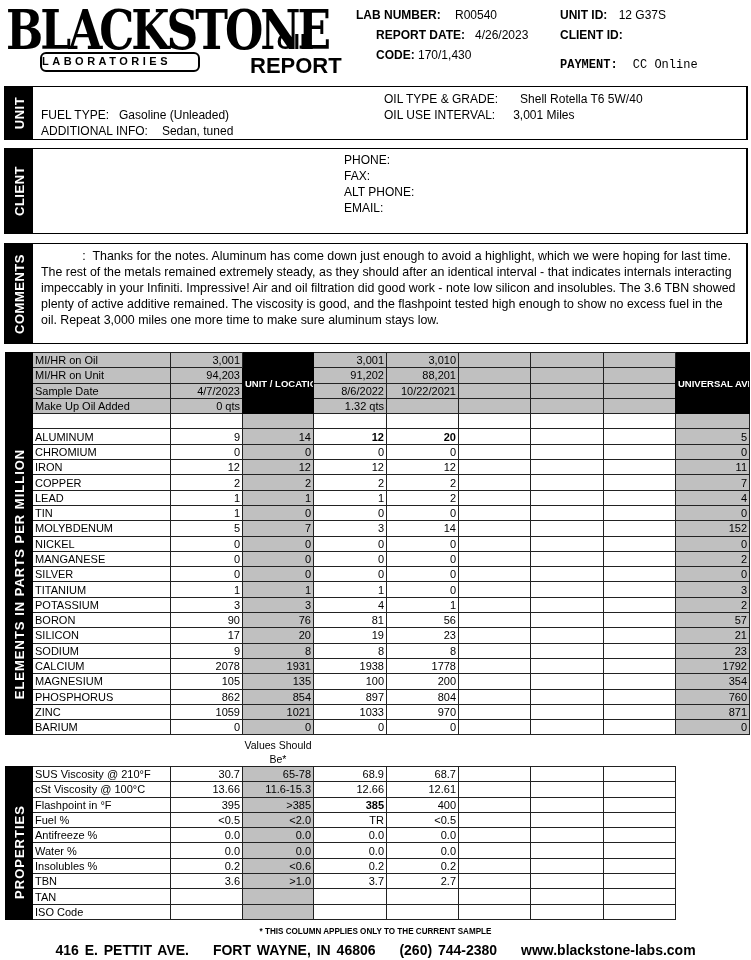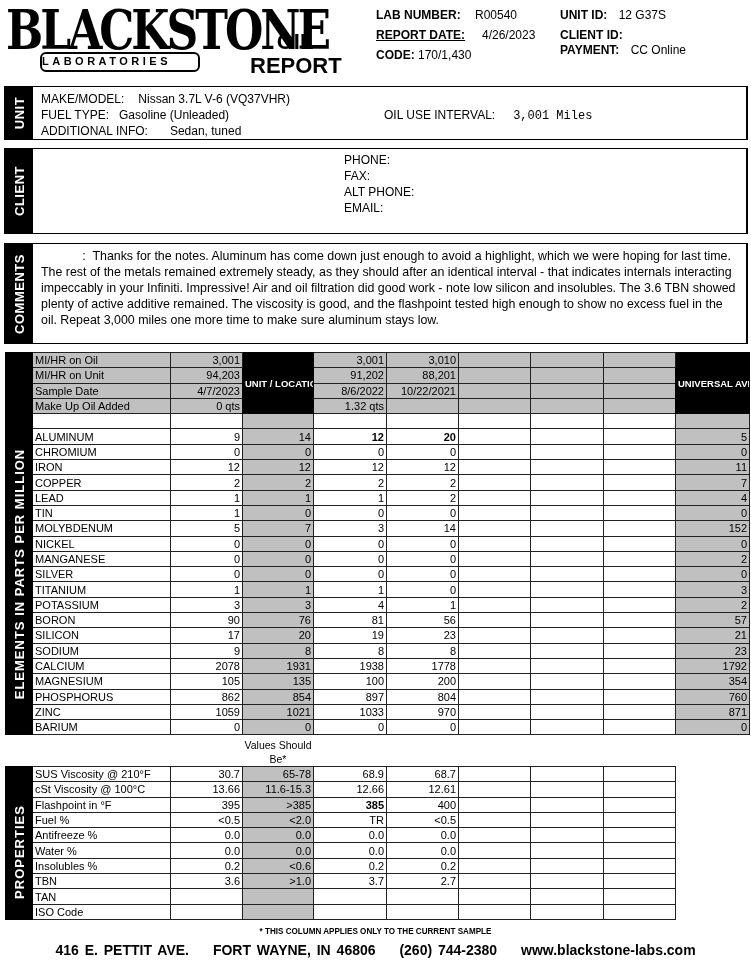--- a/index.html
+++ b/index.html
@@ -37,53 +37,53 @@
 
 <div id="logo" class="abs">
   <div class="big">BLACKSTONE</div>
   <div class="pill">LABORATORIES</div>
 </div>
 <div id="title" class="abs">
   <div>OIL</div>
   <div>REPORT</div>
 </div>
 
-<div class="abs hdr" style="left:376px;top:5px;">
+<div class="abs hdr" style="left:356px;top:5px;">
   <b>LAB NUMBER:</b>
   <span style="position:absolute;left:99px;text-align:center;">R00540</span>
 </div>
-<div class="abs hdr" style="left:376px;top:25px;text-decoration:underline;">
+<div class="abs hdr" style="left:376px;top:25px;">
   <b>REPORT DATE:</b>
-  <span style="position:absolute;left:106px;">4/26/2023</span>
+  <span style="position:absolute;left:99px;">4/26/2023</span>
 </div>
 <div class="abs hdr" style="left:376px;top:45px;">
   <b>CODE:</b>
   <span style="margin-left:0;">170/1,430</span>
 </div>
 <div class="abs hdr" style="left:560px;top:5px;">
   <b>UNIT ID:</b>
   <span style="margin-left:8px;">12 G37S</span>
 </div>
 <div class="abs hdr" style="left:560px;top:25px;">
   <b>CLIENT ID:</b>
   <span></span>
 </div>
-<div class="abs hdr" style="left:560px;top:40px;">
+<div class="abs hdr" style="left:560px;top:55px;font-family:Liberation Mono, monospace;">
   <b>PAYMENT:</b>
   <span style="margin-left:8px;">CC Online</span>
 </div>
 
 <div class="box" style="top:86px;width:744px;height:54px;">
   <div class="side">
       <span>UNIT</span>
     </div>
-  <div class="fld" style="left:36px;top:5px;"><span>MAKE/MODEL:</span><span style="margin-left:14px;">Nissan 3.7L V-6 (VQ37VHR)</span></div>
   <div class="fld" style="left:36px;top:21px;text-align:right;"><span>FUEL TYPE:</span><span style="margin-left:10px;">Gasoline (Unleaded)</span></div>
-  <div class="fld" style="left:36px;top:37px;"><span>ADDITIONAL INFO:</span><span style="margin-left:22px;">Sedan, tuned</span></div>
-  <div class="fld" style="left:379px;top:21px;"><span>OIL USE INTERVAL:</span><span style="margin-left:18px;font-family:Liberation Mono, monospace;">3,001 Miles</span></div>
+  <div class="fld" style="left:36px;top:37px;"><span>ADDITIONAL INFO:</span><span style="margin-left:14px;">Sedan, tuned</span></div>
+  <div class="fld" style="left:379px;top:5px;"><span>OIL TYPE &amp; GRADE:</span><span style="margin-left:22px;">Shell Rotella T6 5W/40</span></div>
+  <div class="fld" style="left:379px;top:21px;"><span>OIL USE INTERVAL:</span><span style="margin-left:18px;">3,001 Miles</span></div>
 </div>
 
 <div class="box" style="top:148px;width:744px;height:86px;">
   <div class="side">
       <span>CLIENT</span>
     </div>
   <div class="fld" style="left:339px;top:4px;">PHONE:</div>
   <div class="fld" style="left:339px;top:20px;">FAX:</div>
   <div class="fld" style="left:339px;top:36px;">ALT PHONE:</div>
   <div class="fld" style="left:339px;top:52px;">EMAIL:</div>

